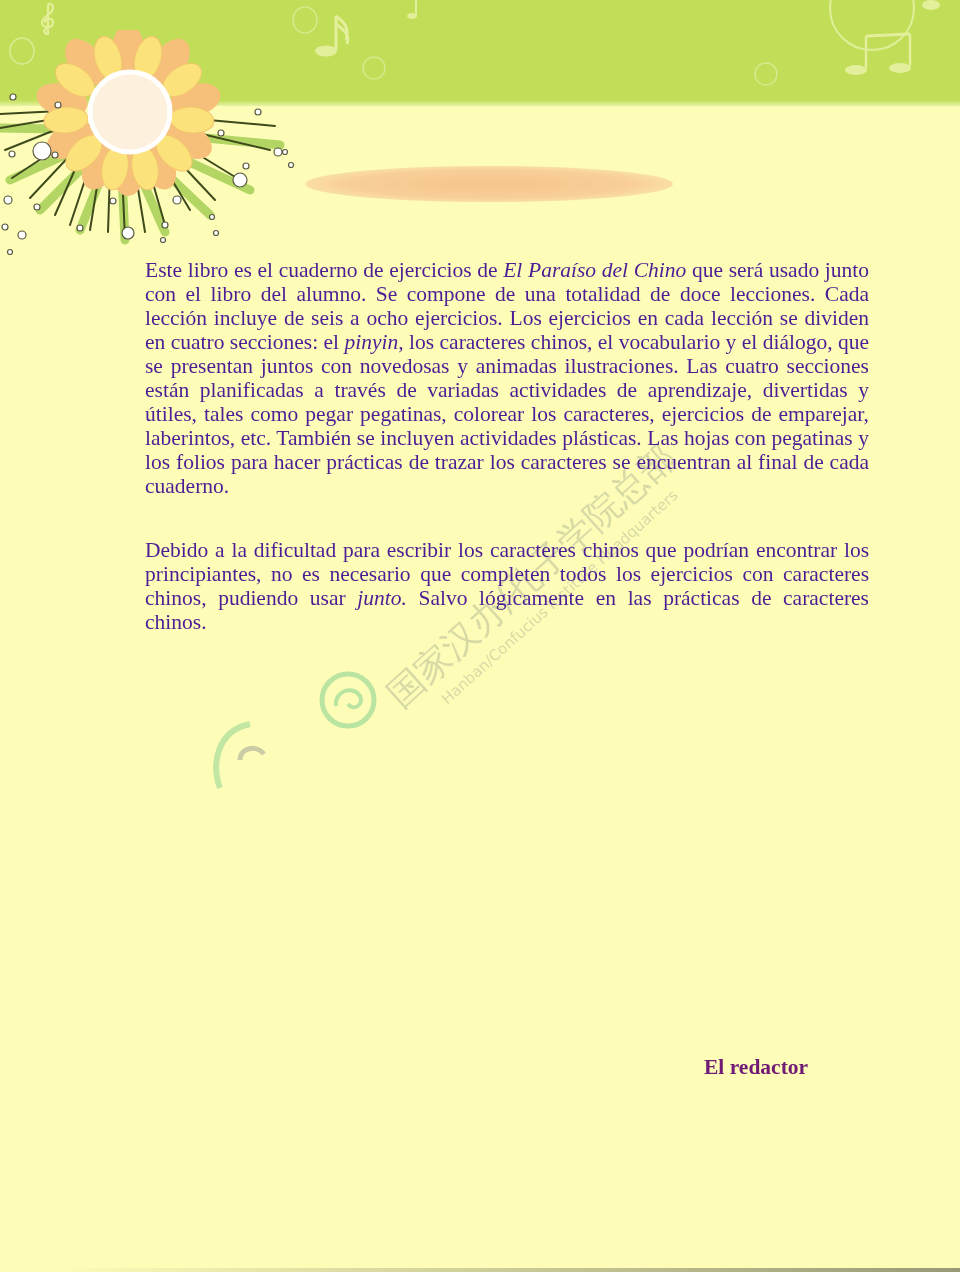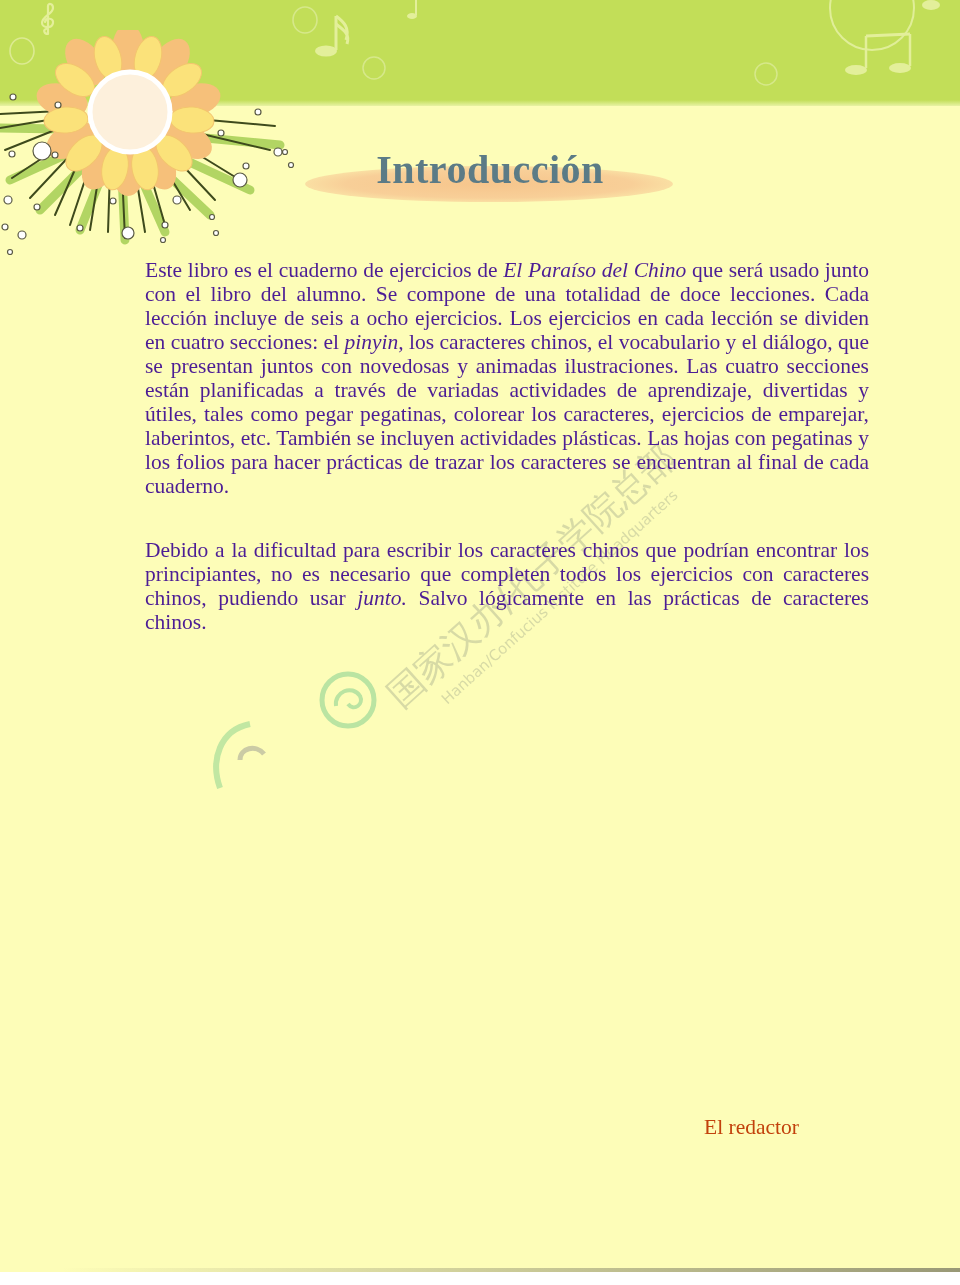--- a/index.html
+++ b/index.html
@@ -39,22 +39,22 @@
     font-size: 40px; color: #5b7b86; letter-spacing: 0.5px; margin: 0;
   }
   .body-text {
     position: absolute; left: 145px; top: 258px; width: 724px;
     font-size: 21.5px; line-height: 24px; color: #4c1d95;
     text-align: justify;
   }
   .body-text p { margin: 0 0 40px 0; }
   .body-text em { font-style: italic; }
   .signature {
-    position: absolute; left: 704px; top: 1115px;
-    font-size: 21.5px; color: #c2410c;
+    position: absolute; left: 704px; top: 1055px;
+    font-size: 21.5px; color: #701a75; font-weight: bold;
   }
   .watermark {
     position: absolute; left: 230px; top: 470px; width: 560px; height: 300px;
     pointer-events: none;
   }
   .wm-text {
     position: absolute; font-family: "DejaVu Sans", sans-serif;
     color: rgba(120, 130, 120, 0.28); white-space: nowrap;
     transform-origin: left bottom;
   }
@@ -189,21 +189,20 @@
       <circle cx="246" cy="166" r="3"></circle>
       <circle cx="258" cy="112" r="3"></circle>
       <circle cx="278" cy="152" r="4"></circle>
       <circle cx="285" cy="152" r="2.5"></circle>
       <circle cx="291" cy="165" r="2.5"></circle>
     </g>
   </svg>
 
   <div class="title-wrap">
     <div class="title-oval"></div>
-    <h1 class="title">Introducción</h1>
   </div>
 
   <div class="watermark">
     <svg class="deco" style="left:88px;top:200px;" width="60" height="60" viewBox="0 0 60 60">
       <circle cx="30" cy="30" r="26" fill="none" stroke="rgba(60,180,120,0.35)" stroke-width="5"></circle>
       <path d="M18 36 C16 22 34 14 42 26 C46 34 36 42 30 34" fill="none" stroke="rgba(60,180,120,0.35)" stroke-width="4"></path>
     </svg>
     <svg class="deco" style="left:-30px;top:250px;" width="70" height="70" viewBox="0 0 70 70">
       <path d="M20 68 C10 40 20 10 50 4" fill="none" stroke="rgba(80,190,120,0.35)" stroke-width="6"></path>
       <path d="M40 40 C40 28 56 24 64 34" fill="none" stroke="rgba(110,110,130,0.35)" stroke-width="5"></path>

